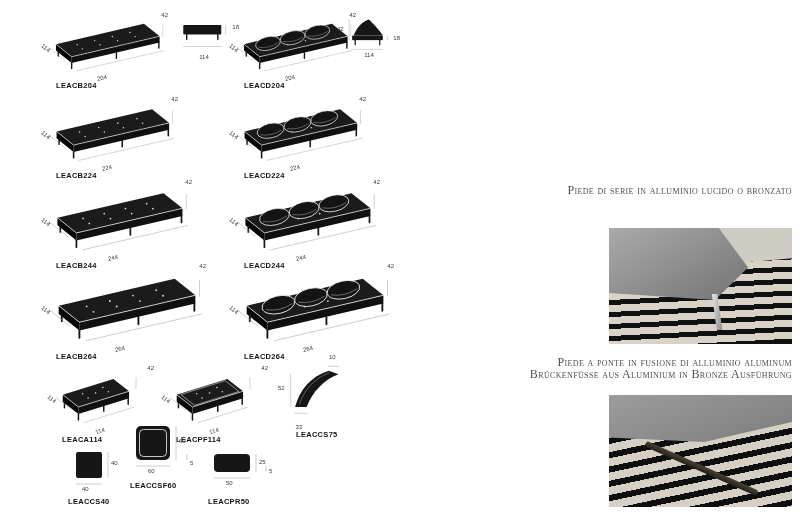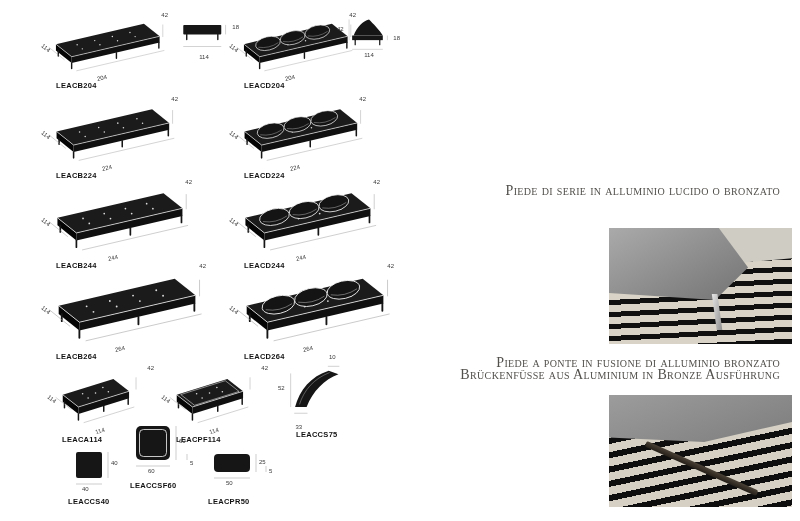--- a/index.html
+++ b/index.html
@@ -16,23 +16,23 @@
   .bench .d-width{left:46%;bottom:-7px;transform:translateX(-50%) rotate(-13deg);}
   .bench .d-height{right:-2px;top:6%;}
   .bsq .d-depth{left:-7px;top:54%;transform:rotate(38deg);}
   .bsq .d-width{left:48%;bottom:-6px;transform:translateX(-50%) rotate(-17deg);}
   .bsq .d-height{right:-4px;top:10%;}
   
   .b204 svg{width:118px;height:66px;} .b224 svg{width:128px;height:72px;}
   .b244 svg{width:142px;height:80px;} .b264 svg{width:156px;height:87px;}
   .bsq svg{width:96px;height:70px;}
   
-  .caption{position:absolute;right:20px;width:330px;text-align:right;
+  .caption{position:absolute;right:8px;width:330px;text-align:right;
            font-family:"Liberation Serif",serif;font-variant:small-caps;
-           font-size:14px;line-height:11.5px;color:#52504c;letter-spacing:.35px;}
+           font-size:12px;line-height:11.5px;color:#52504c;letter-spacing:.35px;}
   
   .photo{position:absolute;left:609px;width:183px;overflow:hidden;}
   .photo1{top:228px;height:116px;background:repeating-linear-gradient(177deg,#101010 0 5px,#d8d3c6 5px 12px);}
   .photo2{top:395px;height:112px;background:repeating-linear-gradient(168deg,#0e0e0e 0 6px,#d5d0c3 6px 14px);}
   .p1-floor{position:absolute;inset:0;background:#cfccc4;clip-path:polygon(58% 0,100% 0,100% 26%,72% 30%);}
   .p1-sofa{position:absolute;inset:0;background:linear-gradient(150deg,#aaaaaa,#7e7e7e 55%,#616161);
            clip-path:polygon(0 0,60% 0,76% 34%,58% 62%,0 56%);}
   .p1-leg{position:absolute;left:100px;top:66px;width:14px;height:36px;
           background:linear-gradient(100deg,#f4f4f4,#8a8a8a);clip-path:polygon(20% 0,60% 0,95% 100%,55% 100%);}
   .p2-sofa{position:absolute;inset:0;background:linear-gradient(160deg,#9c9c9c,#6b6b6b);
@@ -371,21 +371,21 @@
       <div>Piede di serie in alluminio lucido o bronzato</div>
     </div>
 
     <div class="photo photo1">
       <div class="p1-floor"></div>
       <div class="p1-sofa"></div>
       <div class="p1-leg"></div>
     </div>
 
     <div class="caption" style="top:357px">
-      <div>Piede a ponte in fusione di alluminio bronzato</div>
+      <div>Piede a ponte in fusione di alluminio aluminum</div>
       <div>Brückenfüsse aus Aluminium in Bronze Ausführung</div>
     </div>
 
     <div class="photo photo2">
       <div class="p2-sofa"></div>
       <div class="p2-leg"></div>
     </div>
 
   </div>
 

